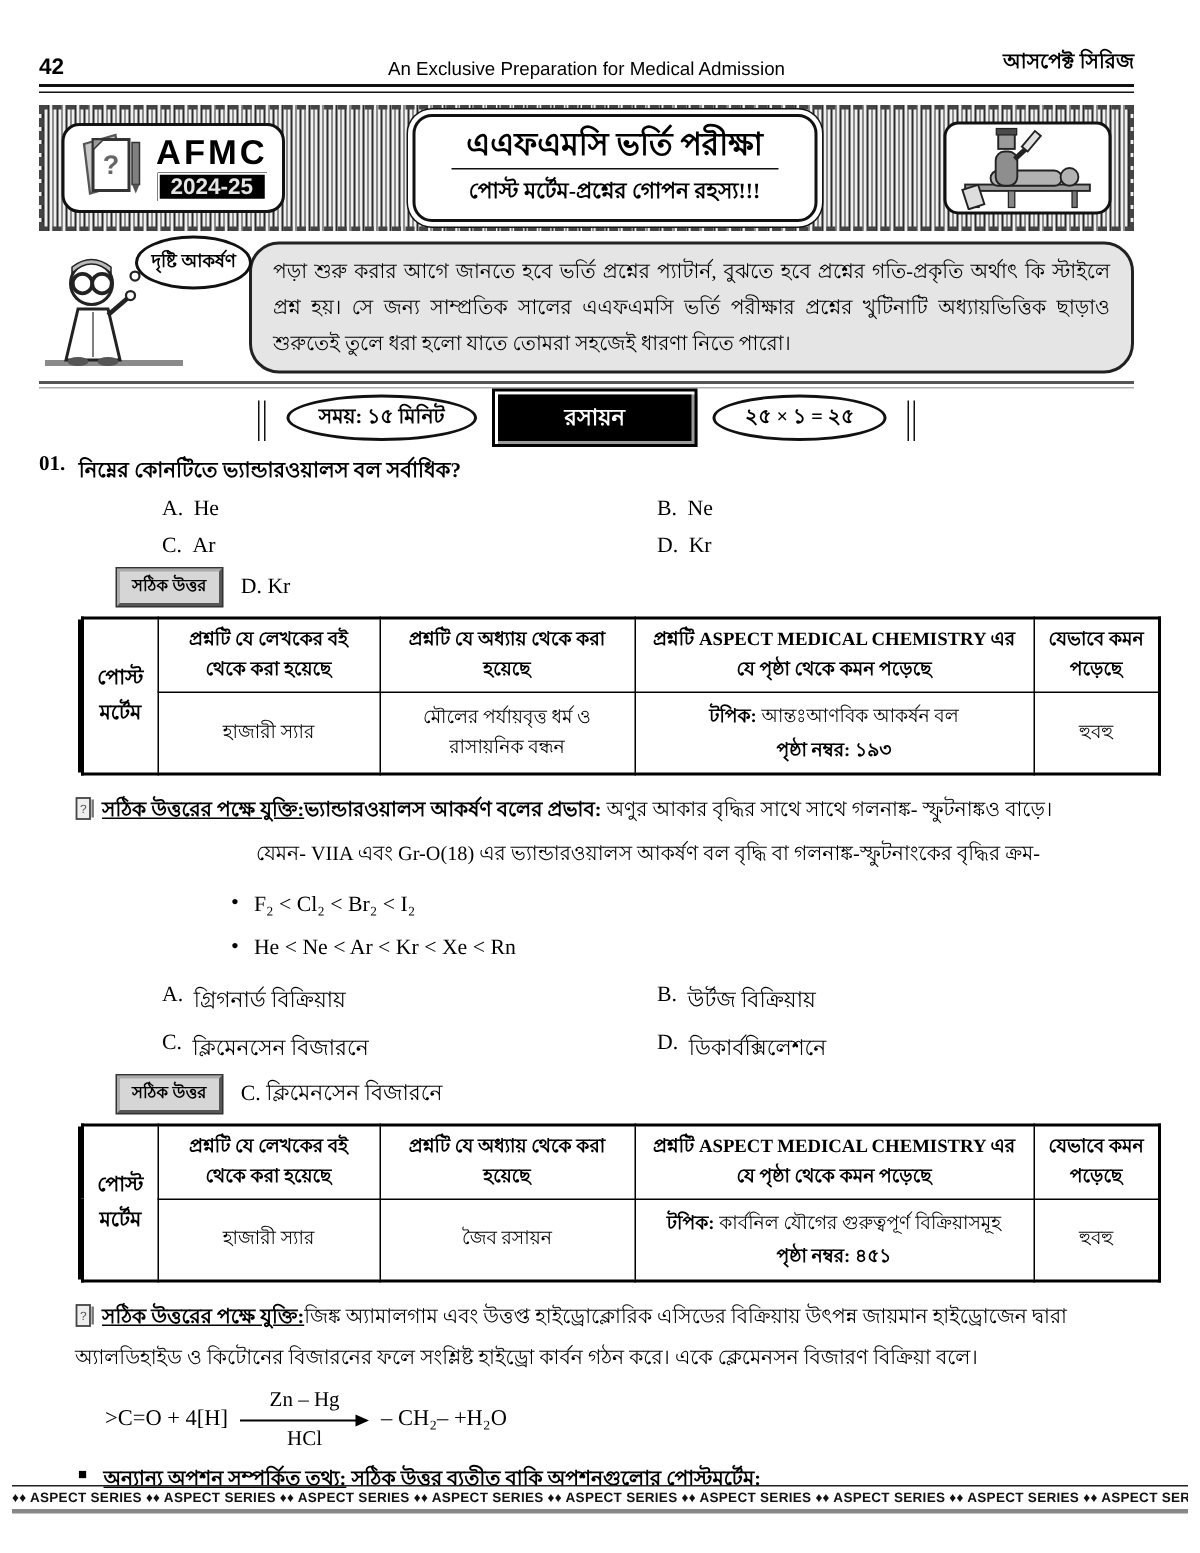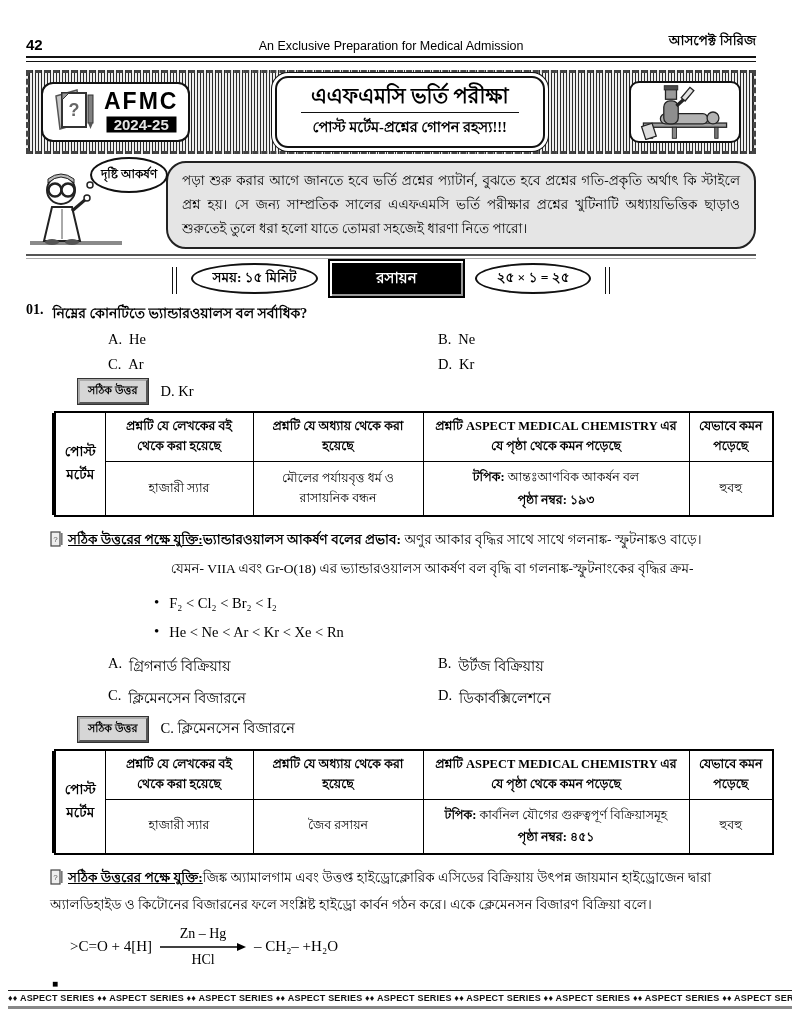--- a/index.html
+++ b/index.html
@@ -322,19 +322,20 @@
         <path d="M77 1 L86 5 L77 9 Z" fill="#000"></path>
       </svg>
       <span>HCl</span>
     </span>
     <span>– CH₂– +H₂O</span>
   </div>
 
   <div class="others">
     <div class="ohead">
       <span class="sq">■</span>
+      <span><span class="lbl">অন্যান্য অপশন সম্পর্কিত তথ্য:</span><span> সঠিক উত্তর ব্যতীত বাকি অপশনগুলোর পোস্টমর্টেম:</span></span>
     </div>
 
   </div>
 
   <div class="footer">♦♦ ASPECT SERIES ♦♦ ASPECT SERIES ♦♦ ASPECT SERIES ♦♦ ASPECT SERIES ♦♦ ASPECT SERIES ♦♦ ASPECT SERIES ♦♦ ASPECT SERIES ♦♦ ASPECT SERIES ♦♦ ASPECT SERIES ♦♦ ASPECT SERIES ♦♦</div>
 
 </div>
 
 </body></html>

